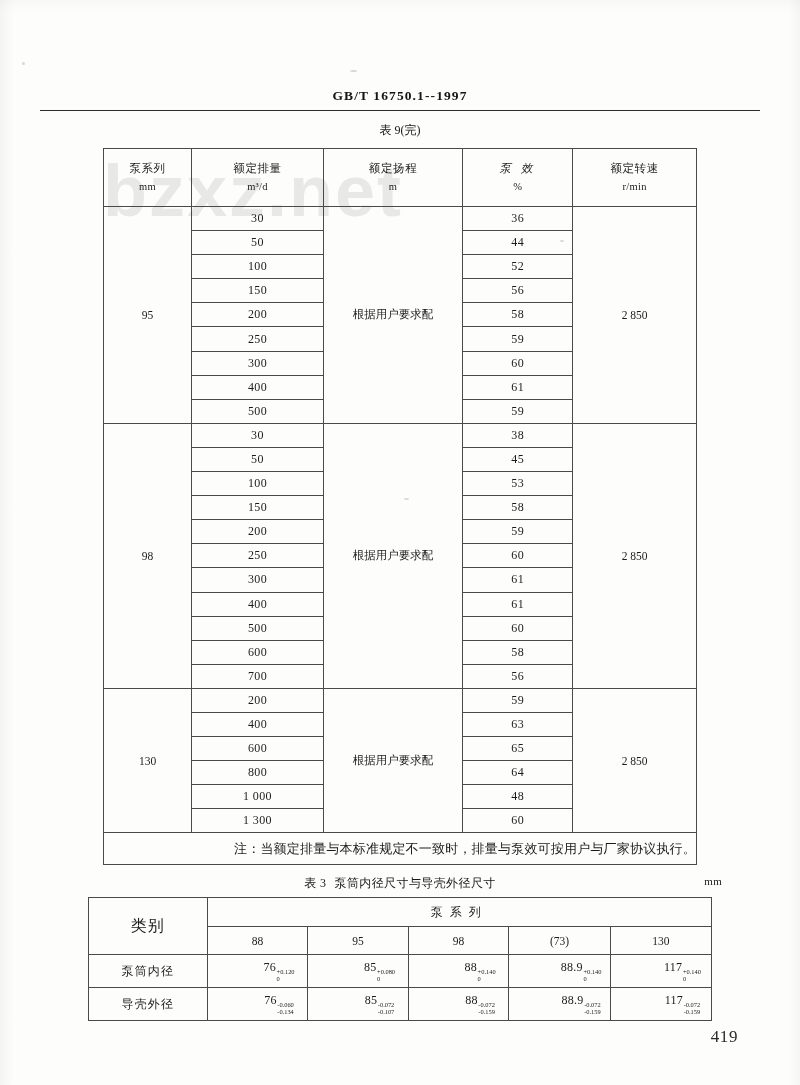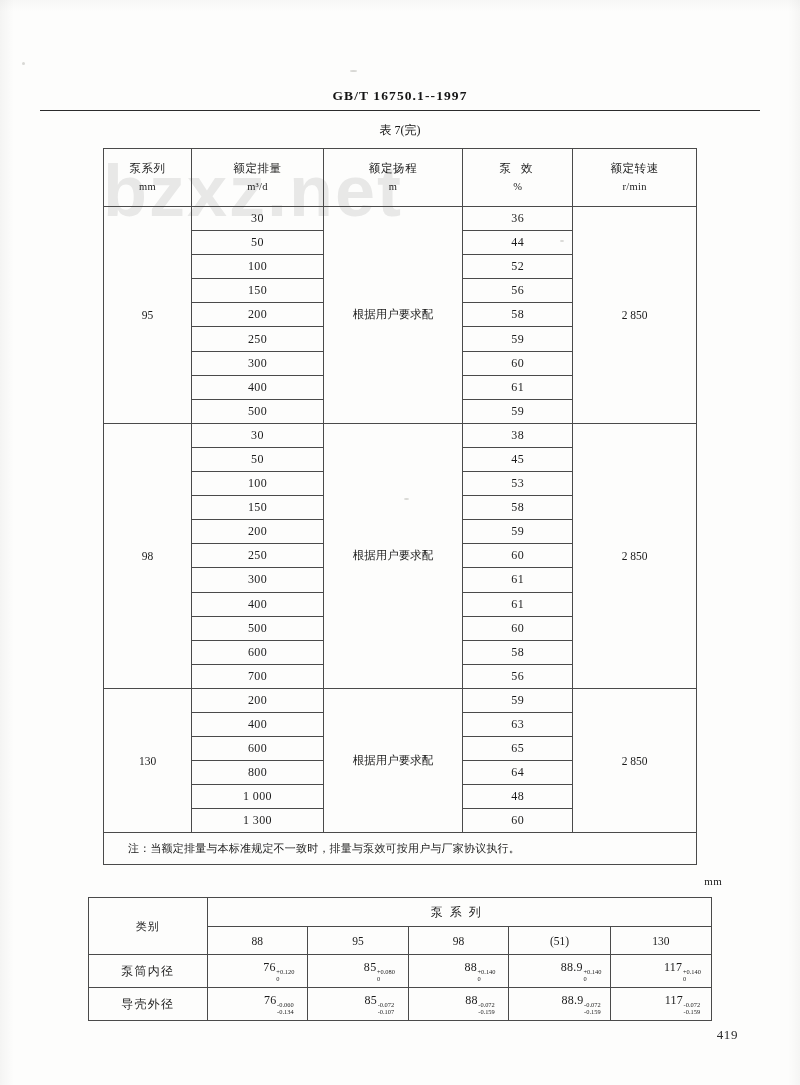--- a/index.html
+++ b/index.html
@@ -111,29 +111,29 @@
     width: 594px;
   }
   #table2 th, #table2 td { height: 23.1px; }
   #table2 thead th {
     height: 57px;
     line-height: 1.65;
     font-size: 11.5px;
   }
   #table2 .unit { font-size: 10.5px; letter-spacing: .3px; }
   #table2 .hd-cn { letter-spacing: .6px; }
-  #table2 .spaced { letter-spacing: 3.5px; }
+  #table2 .spaced { letter-spacing: 3.5px; font-style: italic; }
   #table2 .series-cell,
   #table2 .head-cell,
   #table2 .speed-cell { font-size: 11.5px; }
   #table2 .note-cell {
-    text-align: left;
+    text-align: right;
     padding: 3px 0 3px 24px;
     height: 25px;
-    font-size: 11px;
+    font-size: 13px;
     letter-spacing: .2px;
   }
   #table2 .num { font-size: 12px; letter-spacing: .4px; }
 
   
   .clause {
     position: absolute;
     left: 88px;
     top: 851px;
     font-size: 12px;
@@ -156,21 +156,21 @@
     letter-spacing: .3px;
   }
 
   
   #table3 {
     top: 897px;
     left: 88px;
     width: 624px;
   }
   #table3 td { height: 32px; font-size: 11.5px; }
-  #table3 .t3-corner { width: 129px; font-size: 11px; letter-spacing: 1px; }
+  #table3 .t3-corner { width: 129px; font-size: 16px; letter-spacing: 1px; }
   #table3 .t3-group { height: 28px; font-size: 12px; }
   #table3 .t3-group .spaced3 { letter-spacing: 7px; }
   #table3 .t3-sub { height: 27px; font-size: 11.5px; }
   #table3 .rowlab { font-size: 12px; letter-spacing: 1.2px; }
   .tolval {
     display: inline-block;
     white-space: nowrap;
     font-size: 12px;
     letter-spacing: .3px;
     margin-left: 43px;
@@ -185,41 +185,41 @@
     letter-spacing: 0;
     margin-left: .5px;
     text-align: left;
   }
 
   
   .page-number {
     position: absolute;
     right: 62px;
     top: 1027px;
-    font-size: 13px;
+    font-size: 17px;
     letter-spacing: .6px;
     color: #2a2a2a;
   }
 </style>
 </head>
 <body>
 
 <div class="page">
 
   <span class="speck" style="left:22px;top:62px;width:3px;height:3px;"></span>
   <span class="speck" style="left:350px;top:70px;width:7px;height:2px;"></span>
   <span class="speck" style="left:560px;top:240px;width:4px;height:2px;"></span>
   <span class="speck" style="left:404px;top:498px;width:5px;height:2px;"></span>
 
   <div class="doc-header">
     <span class="std-code">GB/T 16750.1--1997</span>
   </div>
   <div class="header-rule"></div>
 
-  <div class="table-caption" id="cap2">表 7(完)</div>
+  <div class="table-caption" id="cap2">表 9(完)</div>
 
   <div class="watermark">bzxz.net</div>
 
   <table id="table2" class="outer">
     <thead>
       <tr>
         <th style="width:88px">
           <div class="hd-cn">泵系列</div>
           <div class="unit">mm</div>
         </th>
@@ -355,33 +355,36 @@
           <td class="num">1 300</td>
           <td class="num">60</td>
         </tr>
         <tr>
           <td class="note-cell" colspan="5">注：当额定排量与本标准规定不一致时，排量与泵效可按用户与厂家协议执行。</td>
         </tr>
       </tbody>
   </table>
 
 
+  <div class="table-caption" id="cap3">
+    <span class="t3num">表 3</span><span>泵筒内径尺寸与导壳外径尺寸</span>
+  </div>
   <div class="unit-right">mm</div>
 
   <table id="table3" class="outer">
     <tbody id="table3-body">
         <tr>
           <td class="t3-corner" rowspan="2">类别</td>
           <td class="t3-group" colspan="5"><span class="spaced3">泵系列</span></td>
         </tr>
         <tr>
           <td class="t3-sub" style="width: 102.4px;">88</td>
           <td class="t3-sub" style="width: 102.4px;">95</td>
           <td class="t3-sub" style="width: 102.4px;">98</td>
-          <td class="t3-sub" style="width: 102.4px;">(51)</td>
+          <td class="t3-sub" style="width: 102.4px;">(73)</td>
           <td class="t3-sub" style="width: 102.4px;">130</td>
         </tr>
         <tr>
           <td class="rowlab">泵筒内径</td>
           <td><span class="tolval">76<span class="tol">
                 <span>+0.120</span>
                 <span>0</span>
               </span></span></td>
           <td><span class="tolval">85<span class="tol">
                 <span>+0.080</span>

